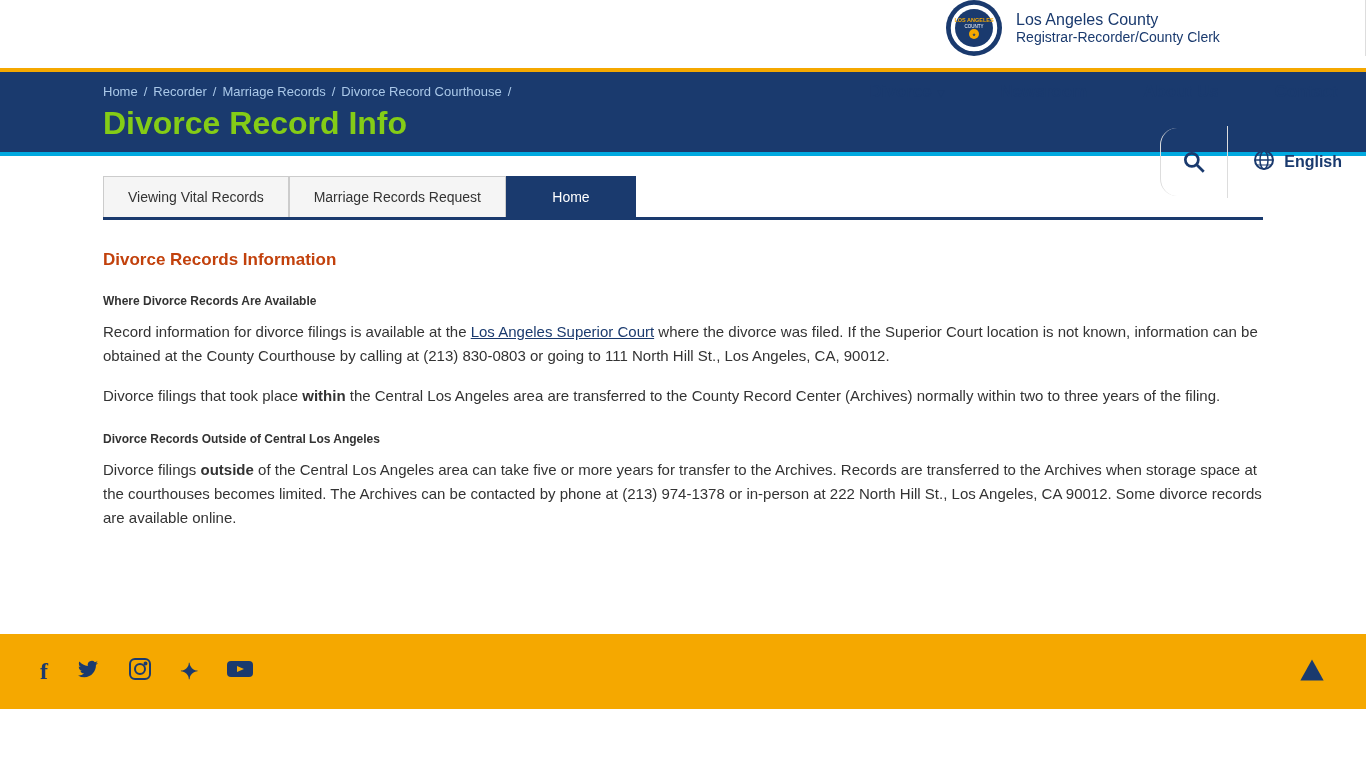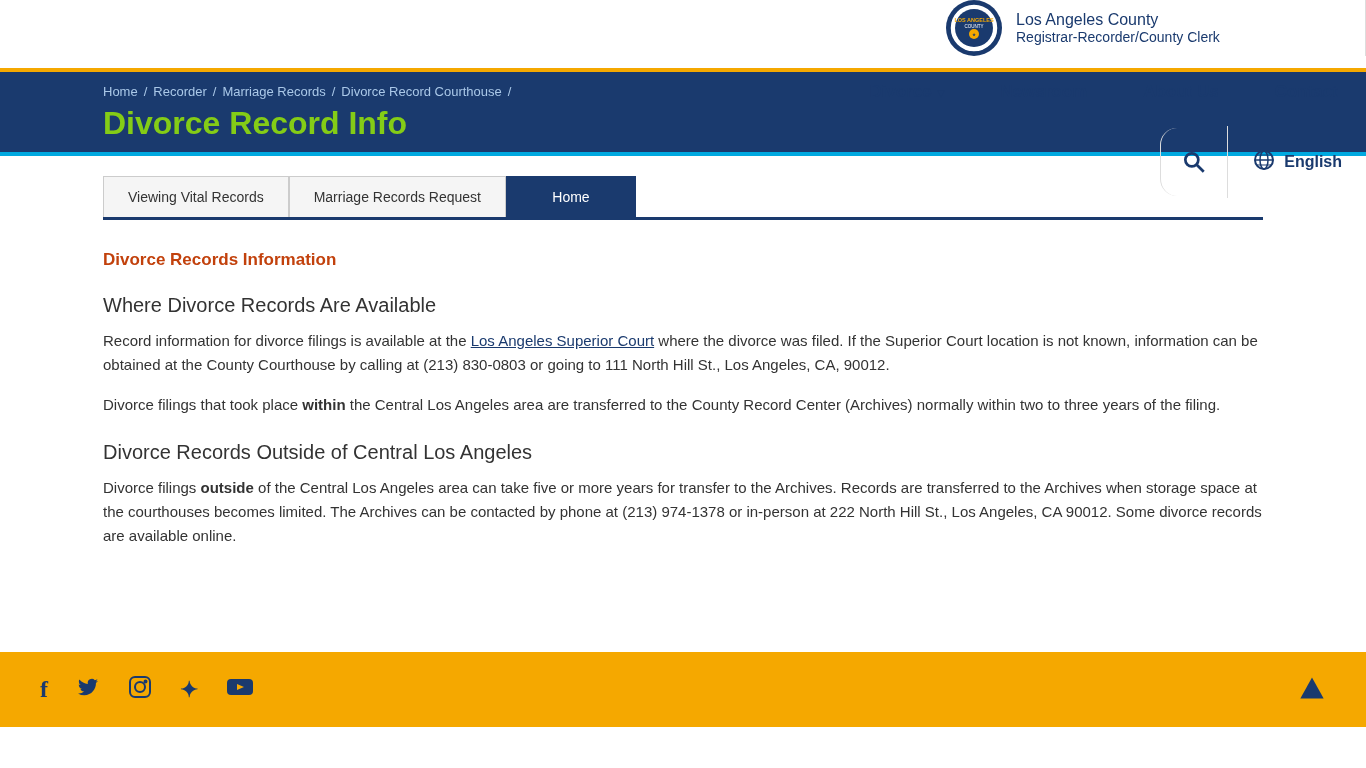--- a/index.html
+++ b/index.html
@@ -158,22 +158,22 @@
     }
 
     
     .content-heading {
       font-size: 17px;
       font-weight: bold;
       color: #c2410c;
       margin-bottom: 24px;
     }
     .section-heading {
-      font-size: 20px;
-      font-weight: normal;
+      font-size: 12px;
+      font-weight: bold;
       color: #333;
       margin-bottom: 12px;
     }
     .content-para {
       font-size: 15px;
       line-height: 1.6;
       margin-bottom: 16px;
       color: #333;
     }
     .content-para a {

